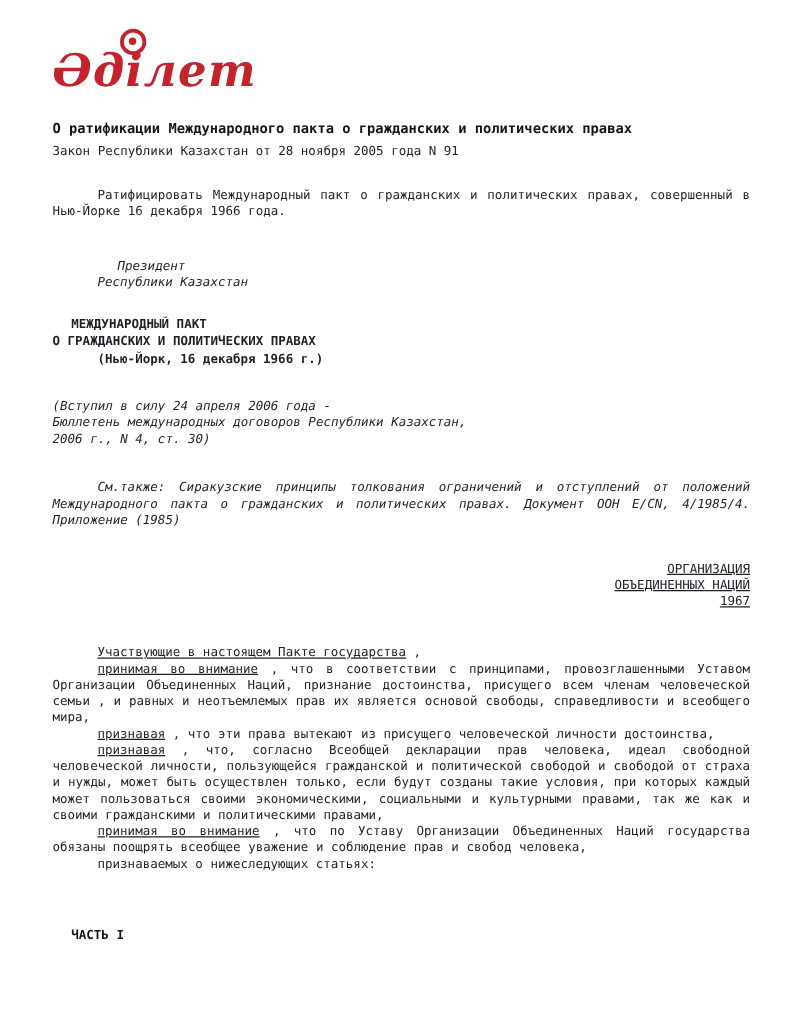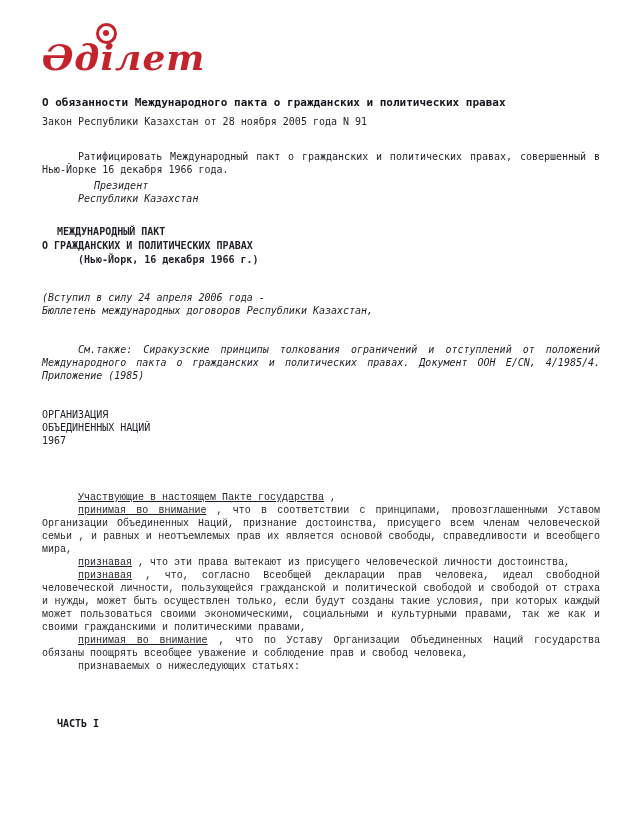--- a/index.html
+++ b/index.html
@@ -54,42 +54,42 @@
     color: #14141c;
   }
   .doc-subtitle { margin-top: 5px; }
 
   .para-ratify {
     margin-top: 22px;
     text-indent: 36px;
     text-align: justify;
   }
 
-  .signature { margin-top: 3px; font-style: italic; }
+  .signature { margin-top: 31px; font-style: italic; }
   .signature .sig-line-1 { padding-left: 52px; }
   .signature .sig-line-2 { padding-left: 36px; }
 
   .pact-heading { margin-top: 20px; font-weight: bold; line-height: 14px; }
   .pact-heading .ph-line-1 { padding-left: 15px; }
   .pact-heading .ph-line-2 { padding-left: 0; }
   .pact-heading .ph-line-3 { padding-left: 36px; }
 
   .entry-force { margin-top: 24px; font-style: italic; text-align: left; }
 
   .see-also {
     margin-top: 26px;
     font-style: italic;
     text-indent: 36px;
     text-align: justify;
   }
 
-  .org-block { margin-top: 26px; text-align: left; }
+  .org-block { margin-top: 26px; text-align: right; text-decoration: underline; }
 
   
-  .preamble { margin-top: 44px; font-family: Liberation Mono, monospace; }
+  .preamble { margin-top: 28px; }
   .preamble p {
     text-indent: 36px;
     text-align: justify;
     margin: 0;
   }
   .preamble .lead { text-decoration: underline; }
 
   .part-heading {
     margin-top: 44px;
     font-weight: bold;
@@ -99,39 +99,40 @@
 </style>
 </head>
 <body>
 
 <div class="page">
 
   <div class="logo">
     <span class="logo-text"><span>Әд</span><span class="logo-i"><span>і</span></span><span>лет</span></span>
   </div>
 
-  <div class="doc-title">О обязанности Международного пакта о гражданских и политических правах</div>
+  <div class="doc-title">О ратификации Международного пакта о гражданских и политических правах</div>
   <div class="doc-subtitle">Закон Республики Казахстан от 28 ноября 2005 года N 91</div>
 
   <p class="para-ratify">Ратифицировать Международный пакт о гражданских и политических правах, совершенный в Нью-Йорке 16 декабря 1966 года.</p>
 
   <div class="signature">
     <div class="sig-line-1">Президент</div>
     <div class="sig-line-2">Республики Казахстан</div>
   </div>
 
   <div class="pact-heading">
     <div class="ph-line-1">МЕЖДУНАРОДНЫЙ ПАКТ</div>
     <div class="ph-line-2">О ГРАЖДАНСКИХ И ПОЛИТИЧЕСКИХ ПРАВАХ</div>
     <div class="ph-line-3">(Нью-Йорк, 16 декабря 1966 г.)</div>
   </div>
 
   <div class="entry-force">
     <div>(Вступил в силу 24 апреля 2006 года -</div>
     <div>Бюллетень международных договоров Республики Казахстан,</div>
+    <div>2006 г., N 4, ст. 30)</div>
   </div>
 
   <p class="see-also">
     <span>См.также:</span>
     <span>Сиракузские принципы толкования ограничений и отступлений от положений Международного пакта о гражданских и политических правах. Документ ООН E/CN, 4/1985/4. Приложение (1985)</span>
   </p>
 
   <div class="org-block">
     <div>ОРГАНИЗАЦИЯ</div>
     <div>ОБЪЕДИНЕННЫХ НАЦИЙ</div>

